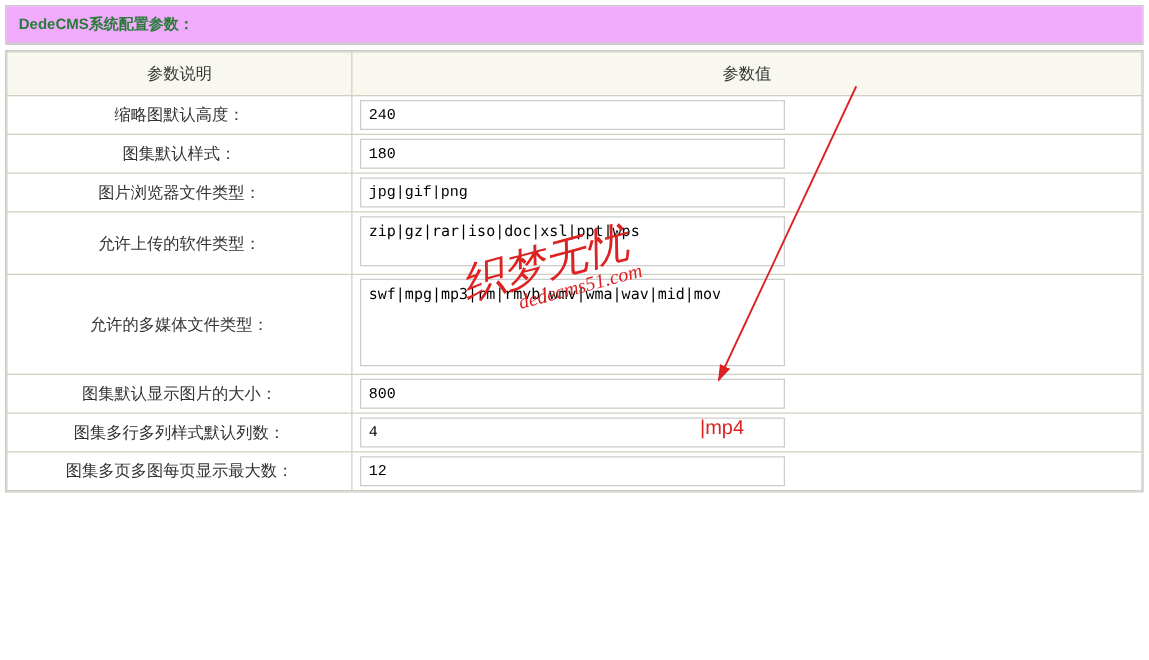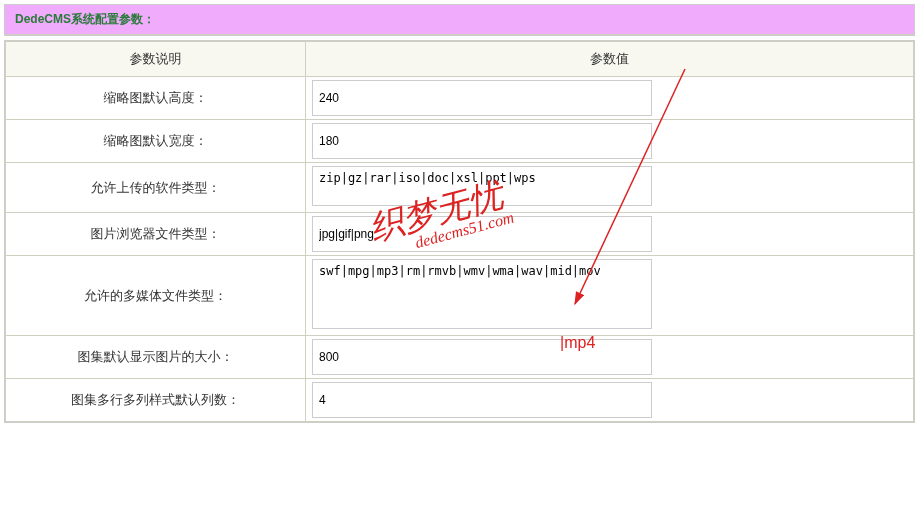--- a/index.html
+++ b/index.html
@@ -7,25 +7,25 @@
     .outer { border: 1px solid #ccc; margin: 4px; }
     .header { background: #f0abfc; border-bottom: 1px solid #d0d0c0; padding: 6px 10px; }
     .header-title { color: #2a7a3a; font-weight: bold; font-size: 12px; }
     .tabs { text-align: right; padding: 8px 10px; border-bottom: 1px solid #d0d0c0; }
     .tab { display: inline-block; padding: 0 8px; color: #333; cursor: pointer; }
     .tab.active { color: #d00; }
     .sep { color: #999; }
     .table-wrap { padding: 0; }
     table { width: 100%; border-collapse: collapse; }
     th { background: #f8f8f0; border: 1px solid #d0d0c0; padding: 8px 6px; font-weight: normal; font-size: 13px; color: #333; }
-    th.desc { width: 300px; }
+    th.desc { width: 276px; }
     td { border: 1px solid #d0d0c0; padding: 3px 6px; vertical-align: middle; }
     td.label { text-align: center; font-size: 13px; color: #333; }
     td.value { }
-    input[type=text] { width: 340px; height: 36px; border: 1px solid #ccc; padding: 2px 6px; font-size: 12px; font-family: Liberation Sans, sans-serif; }
+    input[type=text] { width: 340px; height: 24px; border: 1px solid #ccc; padding: 2px 6px; font-size: 12px; font-family: Liberation Mono, monospace; }
     textarea { width: 340px; height: 40px; border: 1px solid #ccc; padding: 4px 6px; font-size: 12px; font-family: monospace, sans-serif; resize: none; overflow: hidden; }
     textarea.tall { height: 70px; }
     .watermark { position: absolute; left: 370px; top: 190px; z-index: 5; pointer-events: none; font-family: "Brush Script MT", cursive; font-size: 34px; color: #d22; font-style: italic; transform: rotate(-15deg); line-height: 1.0; }
     .watermark .sub { font-size: 16px; display: block; margin-left: 40px; }
     .arrow-svg { position: absolute; left: 300px; top: 50px; z-index: 4; pointer-events: none; }
     .mp4-label { position: absolute; left: 560px; top: 330px; color: #d22; font-size: 16px; font-family: sans-serif; pointer-events: none; text-align: center; }
     .container { position: relative; }
   </style>
 </head>
 <body>
@@ -45,42 +45,46 @@
           <th class="desc">参数说明</th>
           <th>参数值</th>
         </tr>
       </thead>
       <tbody>
         <tr>
           <td class="label">缩略图默认高度：</td>
           <td class="value"><input type="text" value="240" style=""></td>
         </tr>
         <tr>
-          <td class="label">缩略图默认宽度：</td>
+          <td class="label">图集默认样式：</td>
           <td class="value"><input type="text" value="180" style=""></td>
+        </tr>
+        <tr>
+          <td class="label">图片浏览器文件类型：</td>
+          <td class="value"><input type="text" value="jpg|gif|png" style=""></td>
         </tr>
         <tr>
           <td class="label">允许上传的软件类型：</td>
           <td class="value"><textarea style="">zip|gz|rar|iso|doc|xsl|ppt|wps</textarea></td>
-        </tr>
-        <tr>
-          <td class="label">图片浏览器文件类型：</td>
-          <td class="value"><input type="text" value="jpg|gif|png" style=""></td>
         </tr>
         <tr>
           <td class="label">允许的多媒体文件类型：</td>
           <td class="value"><textarea class="tall" style="">swf|mpg|mp3|rm|rmvb|wmv|wma|wav|mid|mov</textarea></td>
         </tr>
         <tr>
           <td class="label">图集默认显示图片的大小：</td>
           <td class="value"><input type="text" value="800" style=""></td>
         </tr>
         <tr>
           <td class="label">图集多行多列样式默认列数：</td>
           <td class="value"><input type="text" value="4" style=""></td>
+        </tr>
+        <tr>
+          <td class="label">图集多页多图每页显示最大数：</td>
+          <td class="value"><input type="text" value="12" style=""></td>
         </tr>
       </tbody>
     </table>
   </div>
 
   <svg class="arrow-svg" width="420" height="280">
     <defs>
       <marker id="ah" markerWidth="10" markerHeight="10" refX="8" refY="3" orient="auto">
         <path d="M0,0 L0,6 L9,3 z" fill="#d22"></path>
       </marker>

